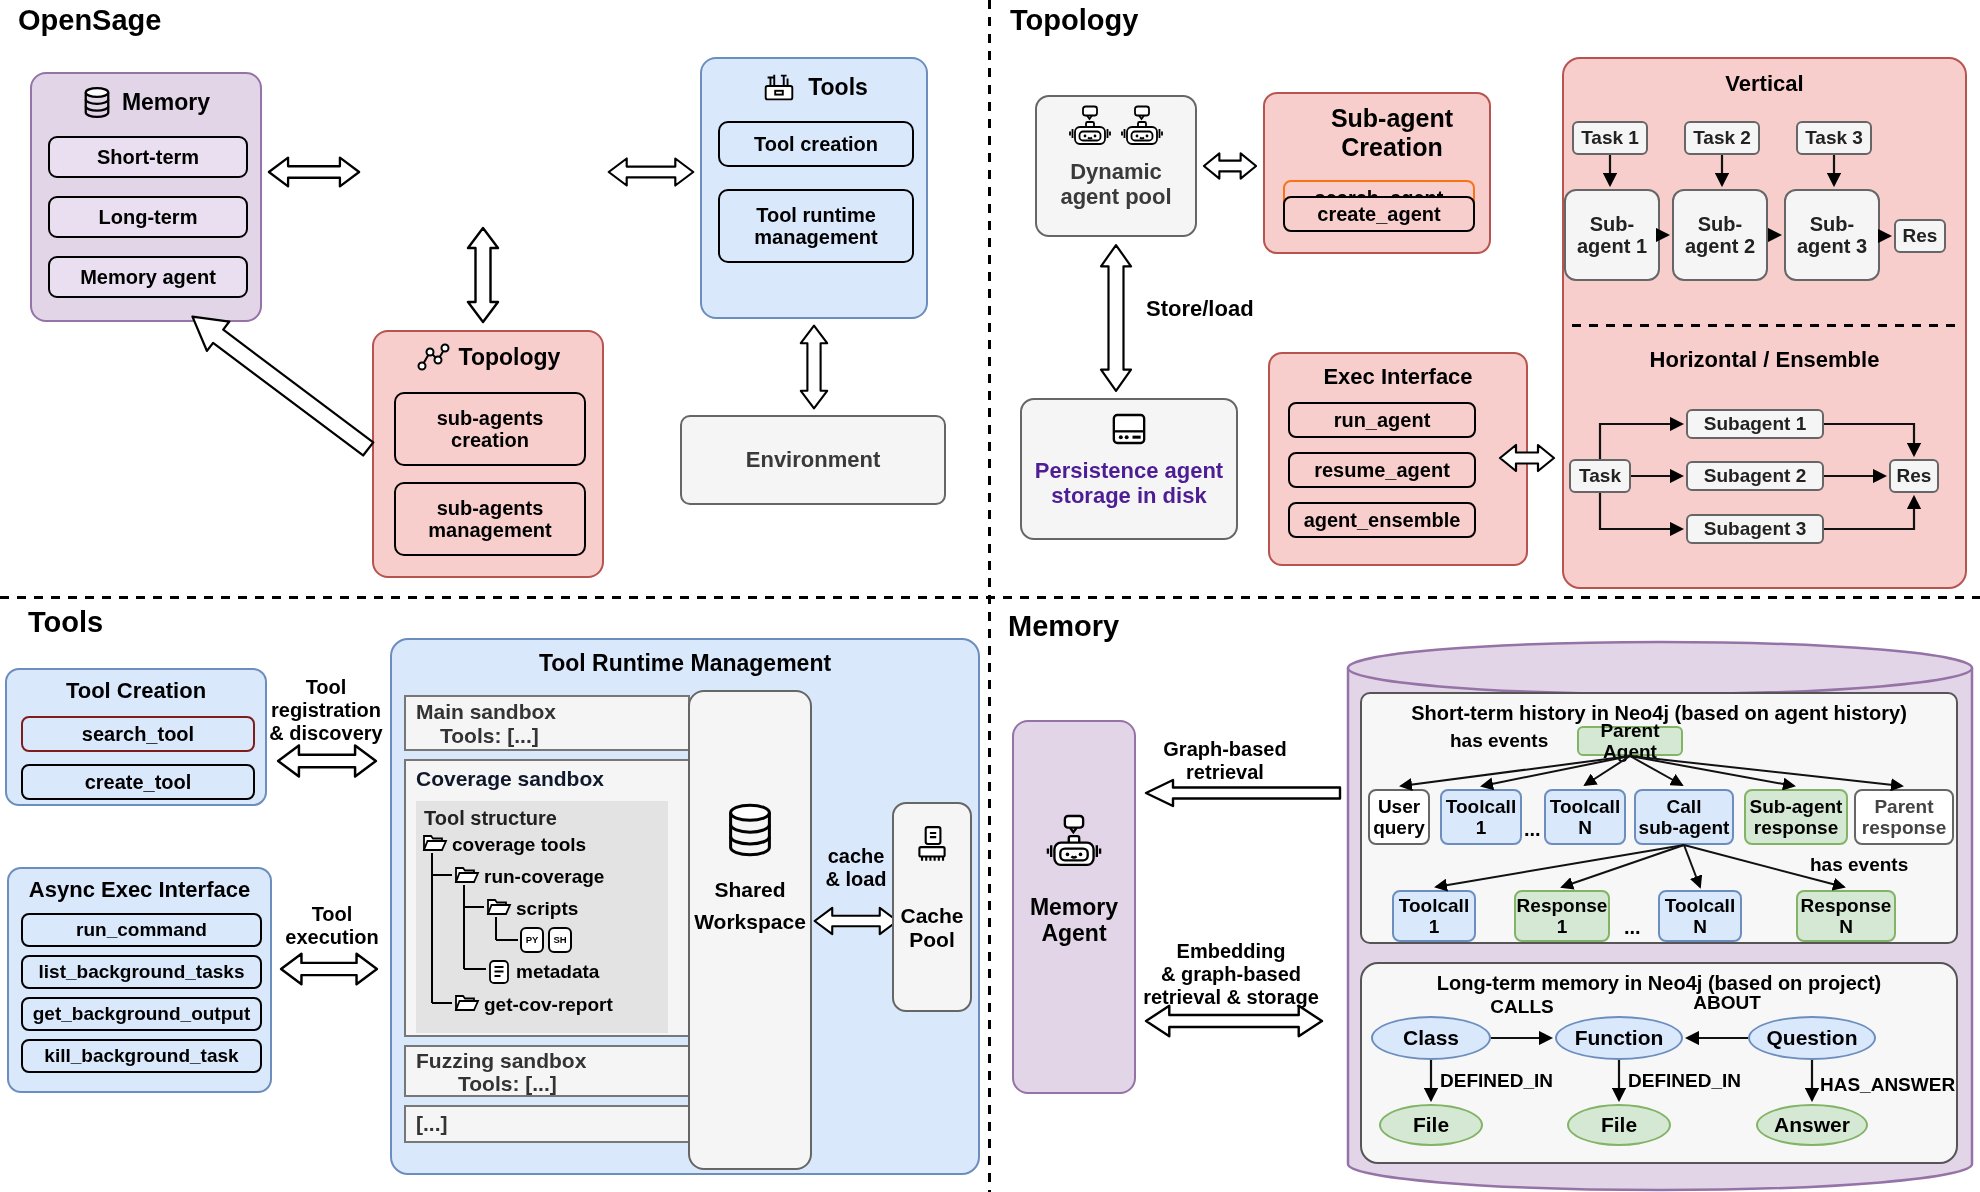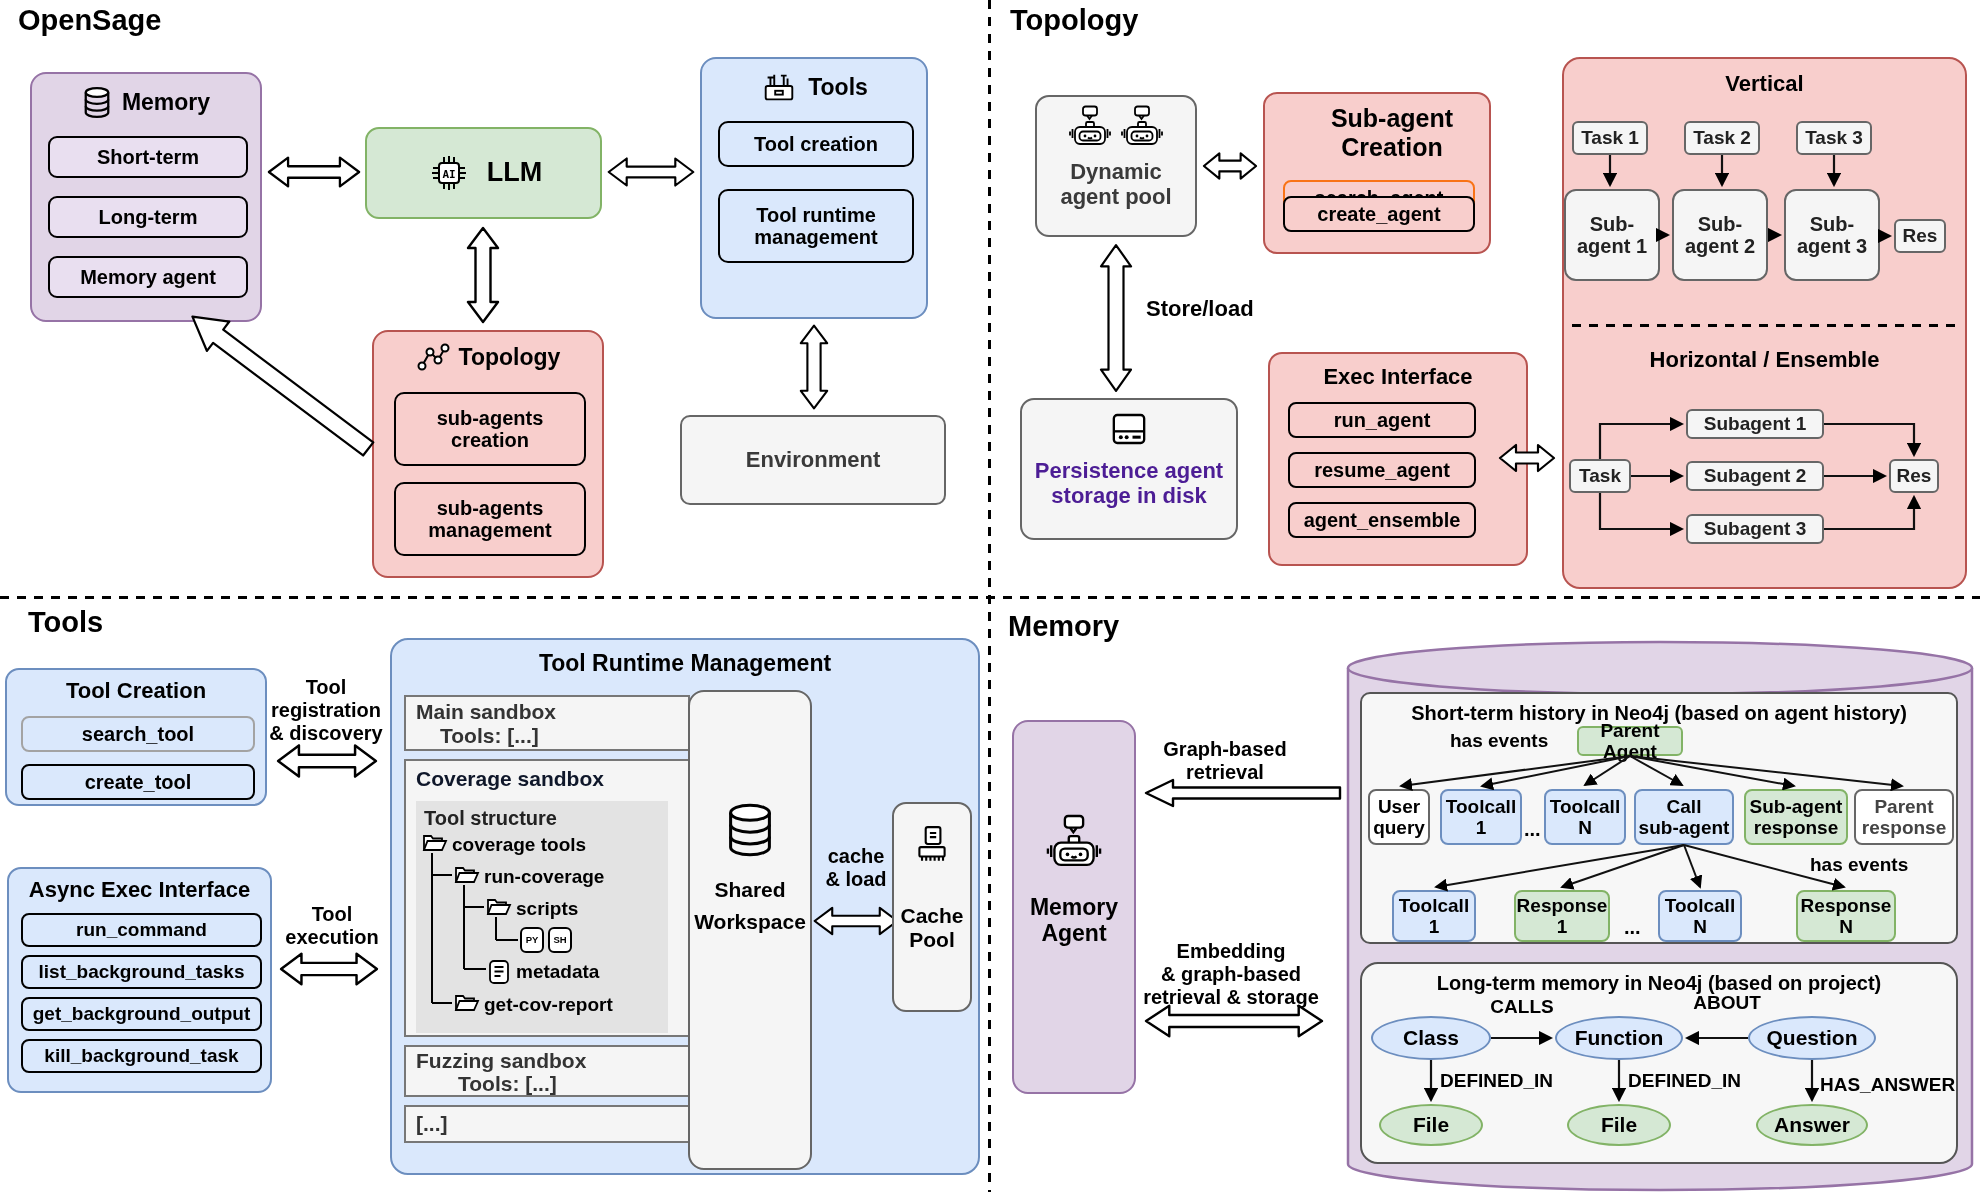--- a/index.html
+++ b/index.html
@@ -44,30 +44,20 @@
           <path d="M3 16v5c0 1.9 4 3.5 9 3.5s9-1.6 9-3.5v-5"></path>
         </svg>
       </span>
       <span class="t" style="position:static;font-size:23px;">Memory</span>
     </div>
     <div class="box" style="left:16px;top:62px;width:200px;height:42px;background:#E9DFF0;border:2px solid #000;border-radius:9px;font-size:20px;">Short-term</div>
     <div class="box" style="left:16px;top:122px;width:200px;height:42px;background:#E9DFF0;border:2px solid #000;border-radius:9px;font-size:20px;">Long-term</div>
     <div class="box" style="left:16px;top:182px;width:200px;height:42px;background:#E9DFF0;border:2px solid #000;border-radius:9px;font-size:20px;">Memory agent</div>
   </div>
 
-  <div class="panel" style="left:365px;top:127px;width:237px;height:92px;background:#D5E8D4;border:2.5px solid #82B366;border-radius:14px;display:flex;align-items:center;justify-content:center;gap:14px;">
-    <span>
-      <svg width="48" height="48" viewBox="0 0 48 48" fill="none" stroke="#000" stroke-width="2">
-        <rect x="14" y="14" width="20" height="20" rx="3" fill="#fff"></rect>
-        <path d="M19 14V8 M24 14V7 M29 14V8 M19 34v6 M24 34v7 M29 34v6 M14 19H8 M14 24H7 M14 29H8 M34 19h6 M34 24h7 M34 29h6"></path>
-        <text x="24" y="28.5" font-size="11" font-weight="bold" text-anchor="middle" font-family="DejaVu Sans Mono, monospace" fill="#000" stroke="none">AI</text>
-      </svg>
-    </span>
-    <span class="t" style="position:static;font-size:27px;">LLM</span>
-  </div>
 
   <div class="panel" style="left:700px;top:57px;width:228px;height:262px;background:#DAE8FC;border:2.5px solid #6C8EBF;border-radius:16px;">
     <div style="position:absolute;left:0;top:10px;width:100%;display:flex;align-items:center;justify-content:center;gap:10px;">
       <span>
         <svg width="38" height="36" viewBox="0 0 40 36" fill="none" stroke="#000" stroke-width="2">
           <path d="M11 17V8 M8 8h7 M15 17V5 M25 17V6 M22 6h6 M29 17V9"></path>
           <rect x="6" y="17" width="28" height="14" rx="2" fill="#fff"></rect>
           <rect x="16" y="22" width="8" height="4" fill="#fff"></rect>
         </svg>
       </span>
@@ -242,21 +232,21 @@
       <polyline points="260,365 350,365 350,396" marker-end="url(#arr)"></polyline>
       <line x1="260" y1="417" x2="321" y2="417" marker-end="url(#arr)"></line>
       <polyline points="260,470 350,470 350,438" marker-end="url(#arr)"></polyline>
     </svg>
   </div>
 
   <div class="t" style="left:28px;top:606px;font-size:29px;">Tools</div>
 
   <div class="panel" style="left:5px;top:668px;width:262px;height:138px;background:#DAE8FC;border:2.5px solid #6C8EBF;border-radius:14px;">
     <div class="t c" style="left:0;top:8px;width:100%;font-size:22px;">Tool Creation</div>
-    <div class="box" style="left:14px;top:46px;width:234px;height:36px;background:#DAE8FC;border:2px solid #a3a3a3;border-radius:8px;font-size:20px;">search_tool</div>
+    <div class="box" style="left:14px;top:46px;width:234px;height:36px;background:#DAE8FC;border:2px solid #7f1d1d;border-radius:8px;font-size:20px;">search_tool</div>
     <div class="box" style="left:14px;top:94px;width:234px;height:36px;background:#DAE8FC;border:2px solid #000;border-radius:8px;font-size:20px;">create_tool</div>
   </div>
 
   <div class="t c" style="left:266px;top:676px;width:120px;font-size:20px;">Tool
 registration
 &amp; discovery</div>
   <div class="arrow" style="left:275px;top:740px;">
     <svg width="104" height="42" viewBox="0 0 100 40">
         <path d="M3 20 L23 5 V14 H77 V5 L97 20 L77 35 V26 H23 V35 Z" fill="#fff" stroke="#000" stroke-width="2.4" stroke-linejoin="round"></path>
       </svg>

